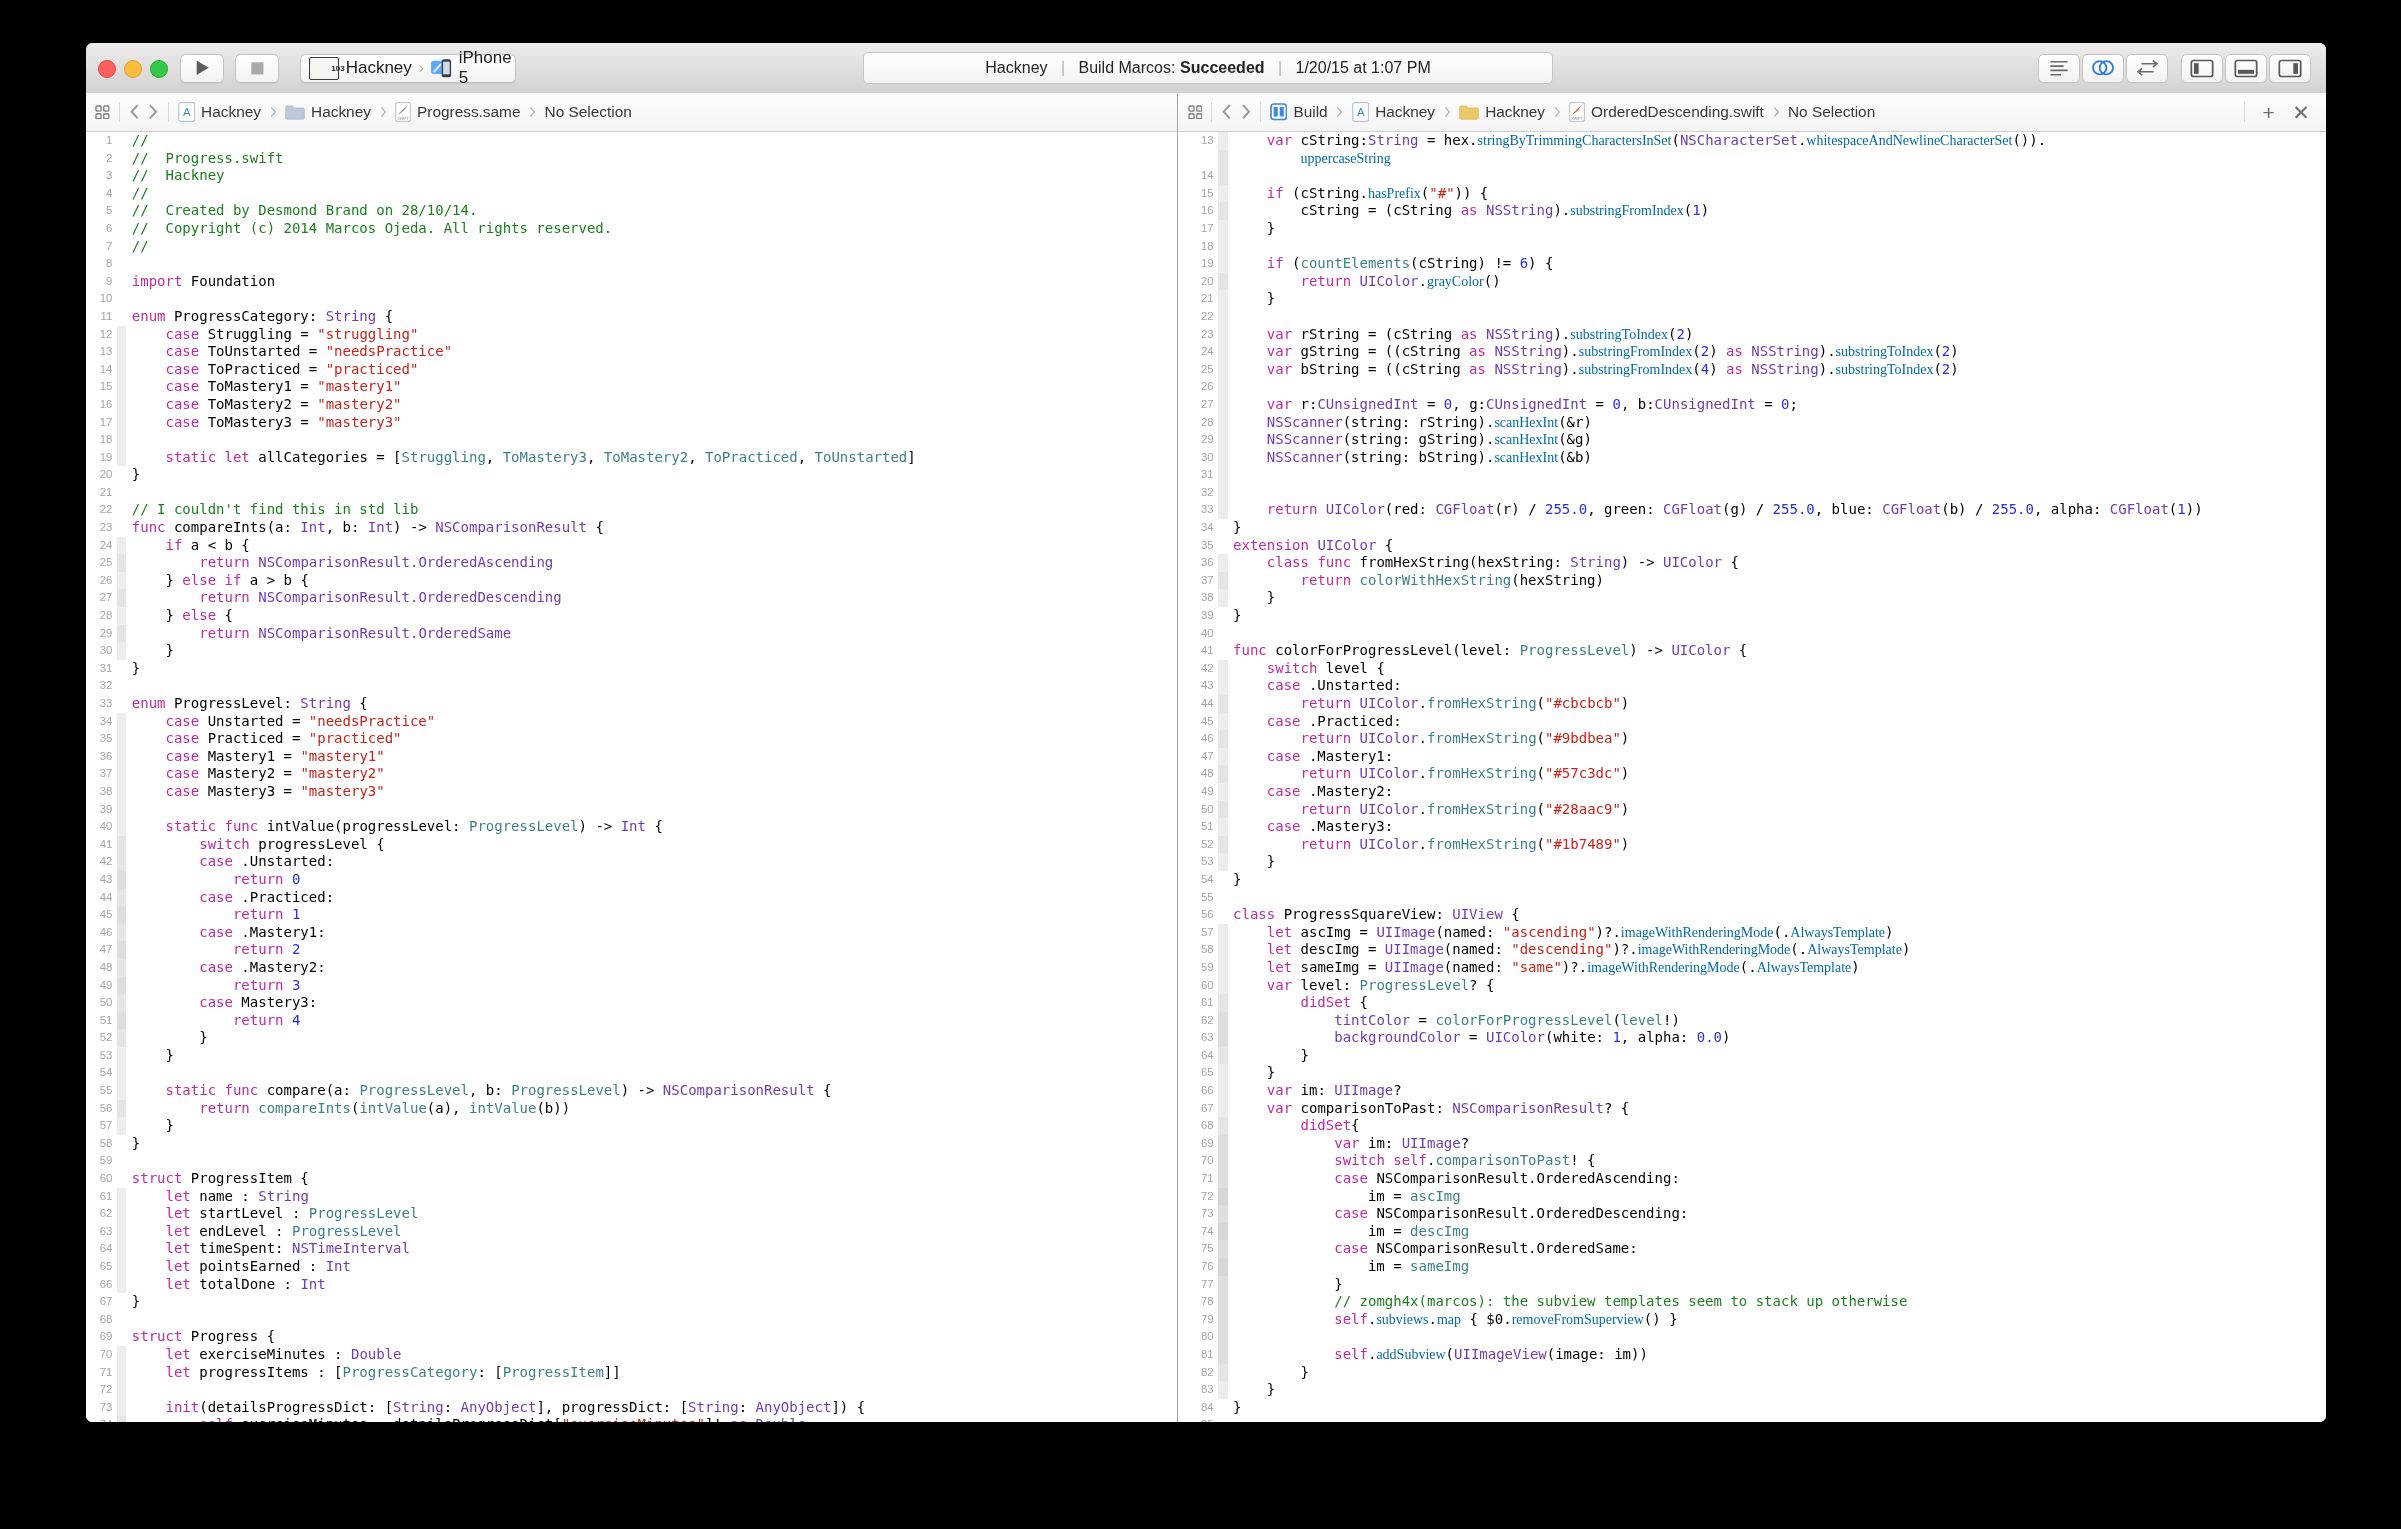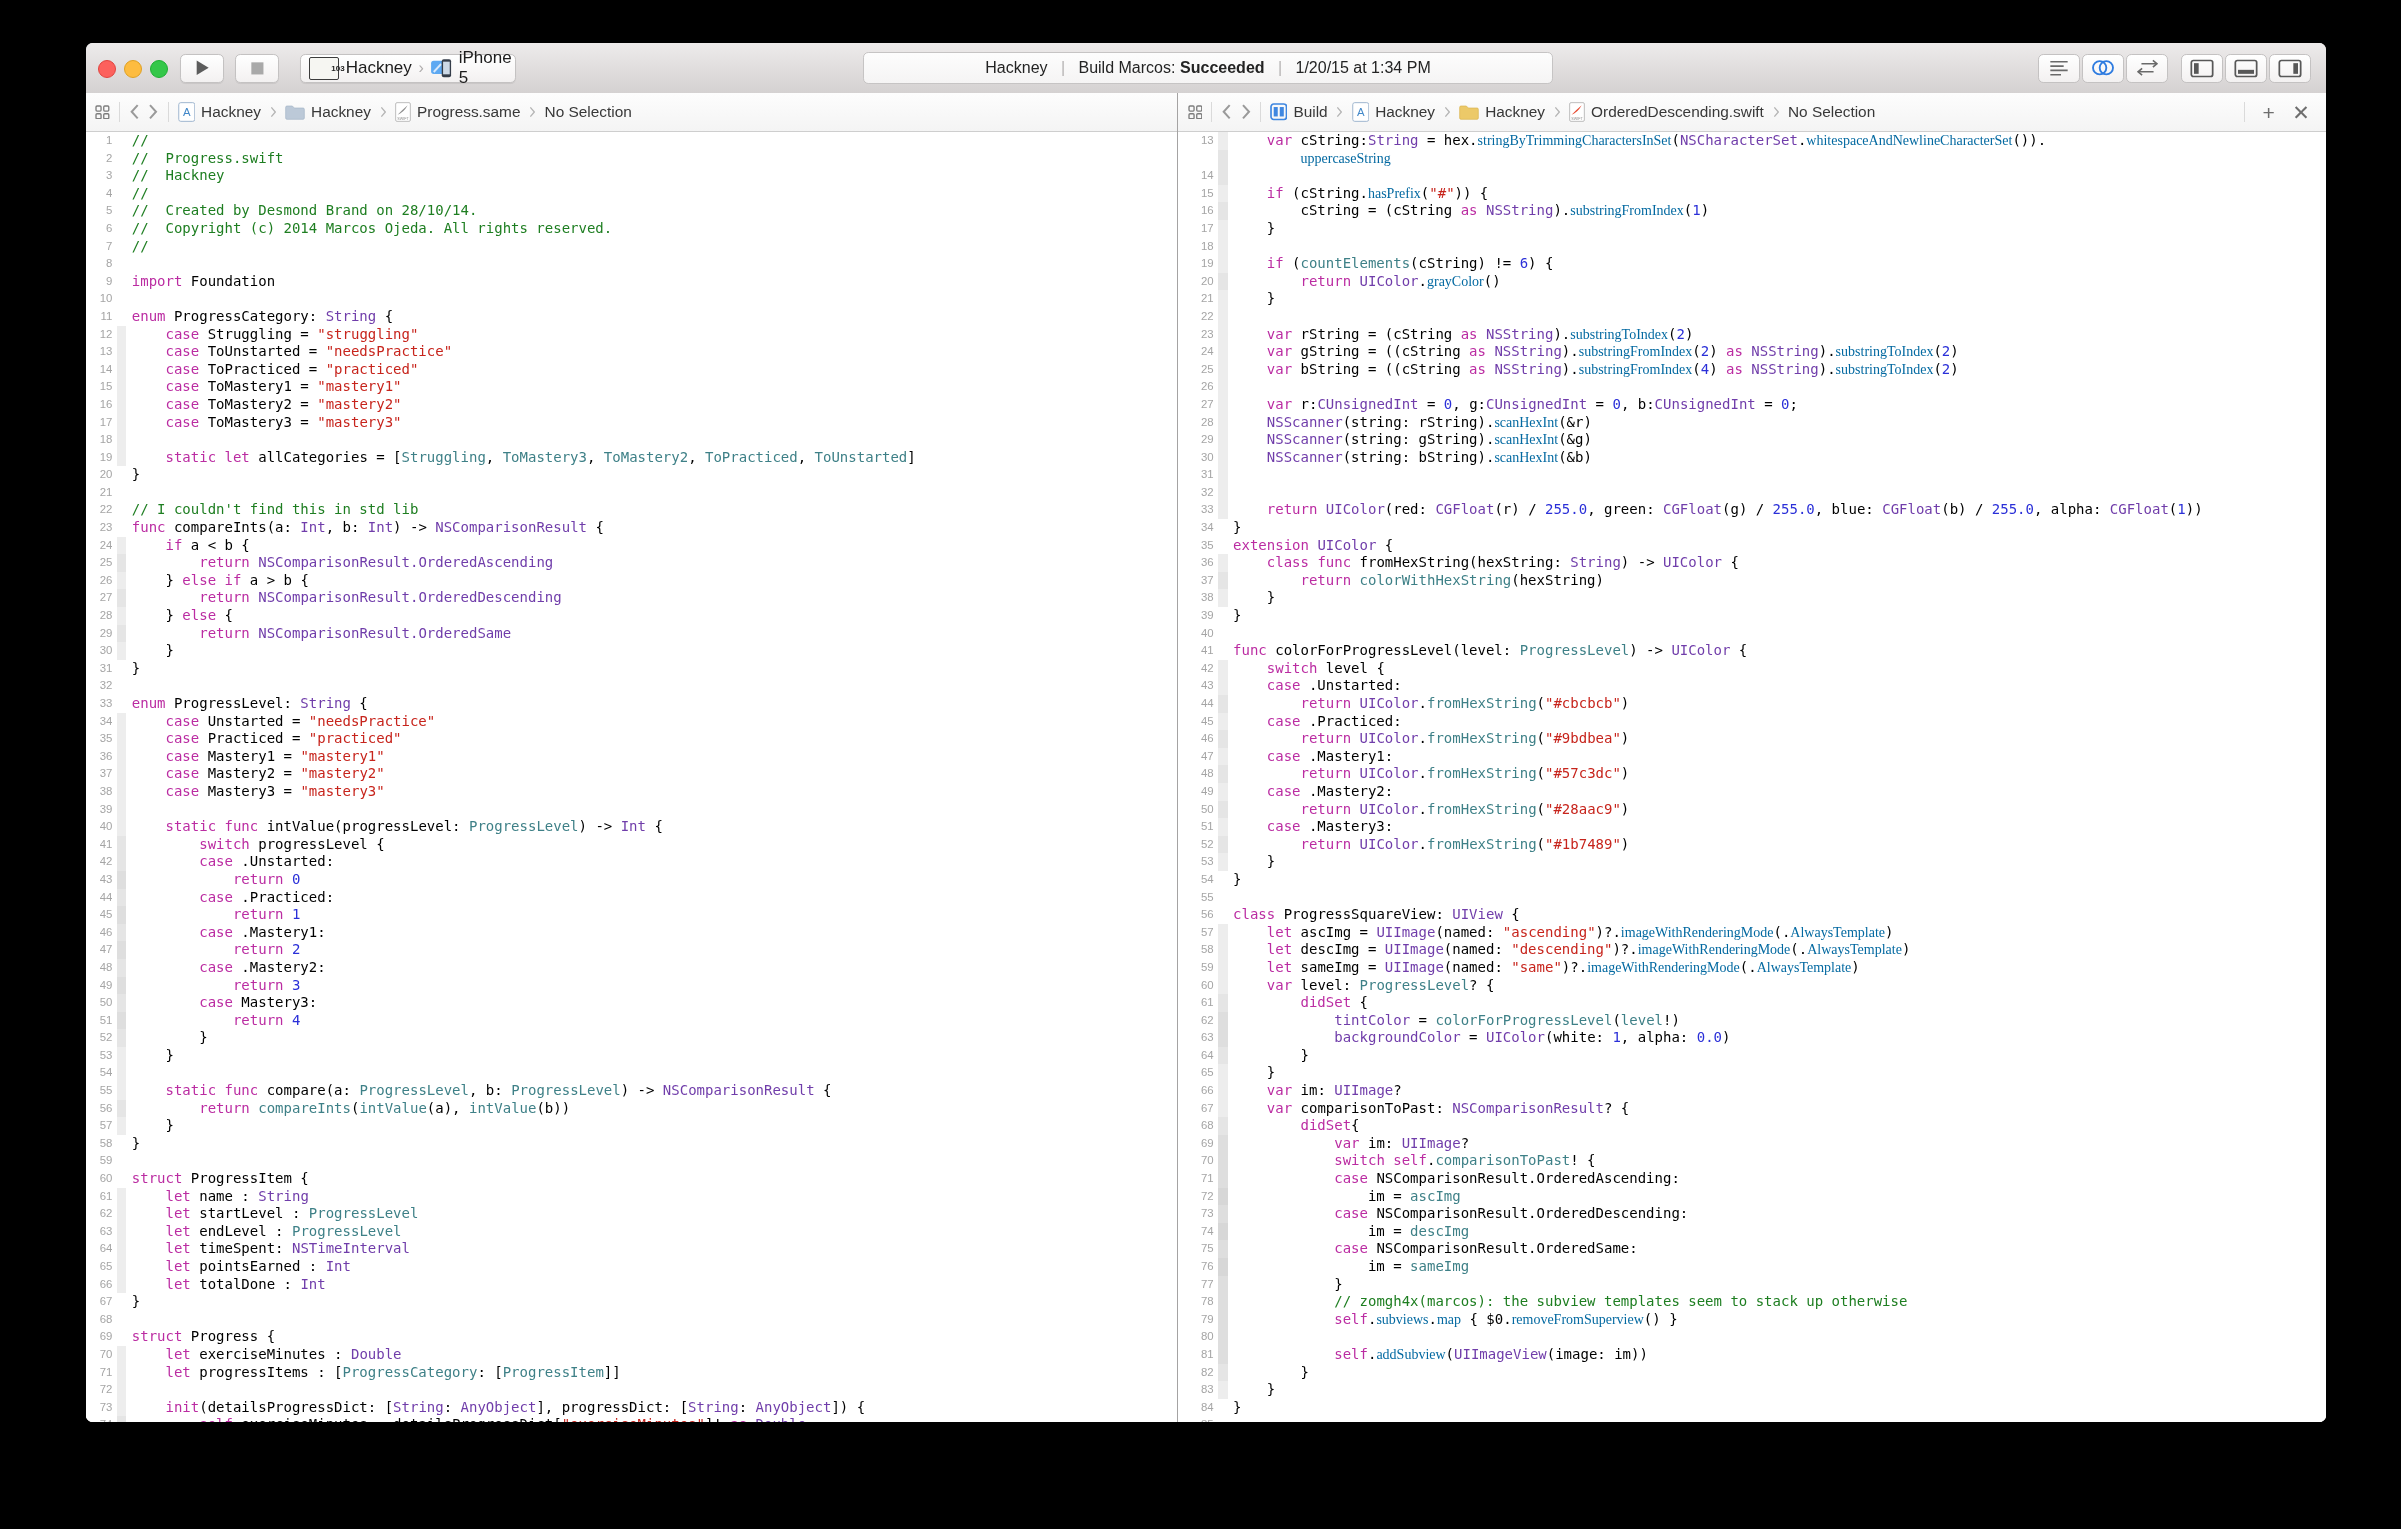--- a/index.html
+++ b/index.html
@@ -138,21 +138,21 @@
           </svg>
       </span>
       <span>iPhone 5</span>
     </div>
 
     <div class="status">
       <span>Hackney</span>
       <span class="pipe">|</span>
       <span><span class="pre">Build Marcos:</span><span class="bold">Succeeded</span></span>
       <span class="pipe">|</span>
-      <span>1/20/15 at 1:34 PM</span>
+      <span>1/20/15 at 1:07 PM</span>
     </div>
 
     <div class="tb-group grp-editor">
       <div class="seg">
         <span>
           <svg width="20" height="17.5" viewBox="0 0 30 26">
               <g stroke="#6a6a6a" stroke-width="2.6" fill="none">
                 <line x1="2" y1="4" x2="28" y2="4"></line>
                 <line x1="2" y1="10.5" x2="22" y2="10.5"></line>
                 <line x1="2" y1="17" x2="28" y2="17"></line>

